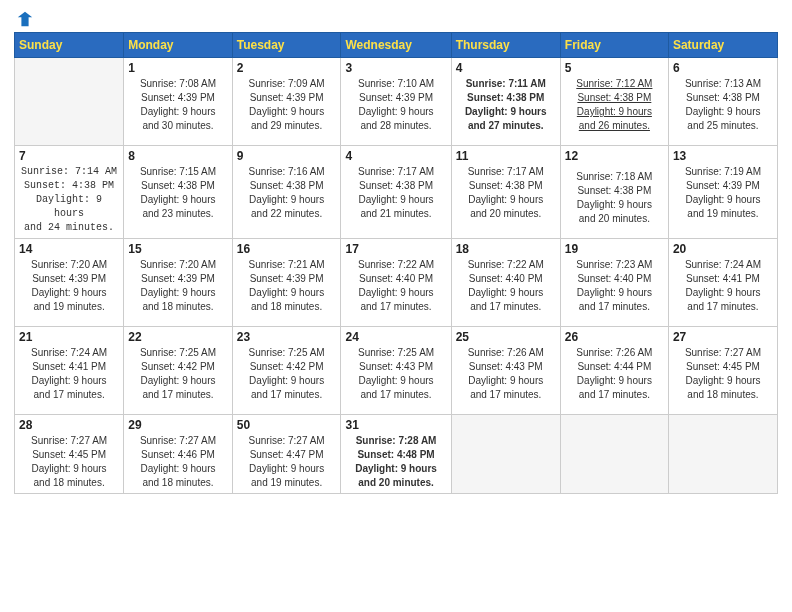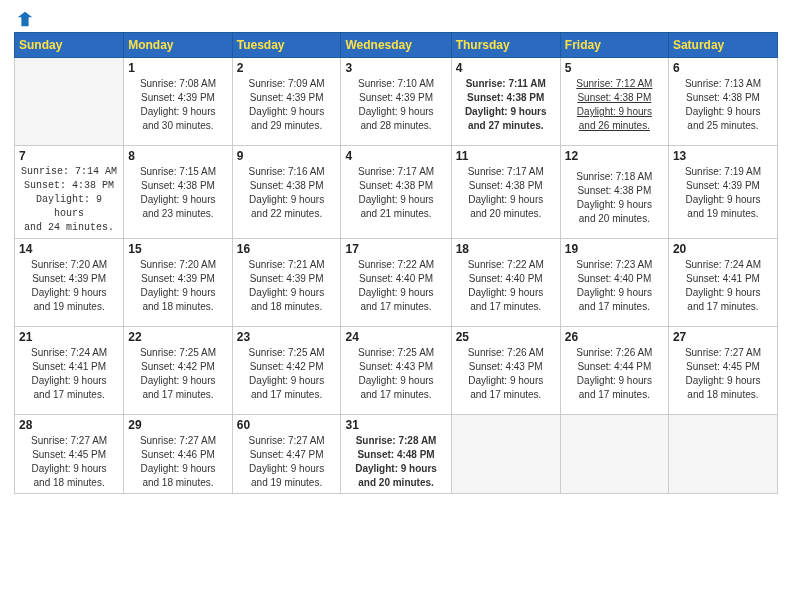--- a/index.html
+++ b/index.html
@@ -336,21 +336,21 @@
 and 18 minutes.</div>
           </td>
           <td>
             <div class="day-number">29</div>
             <div class="day-info" style="white-space: pre-line;">Sunrise: 7:27 AM
 Sunset: 4:46 PM
 Daylight: 9 hours
 and 18 minutes.</div>
           </td>
           <td>
-            <div class="day-number">60</div>
+            <div class="day-number">50</div>
             <div class="day-info" style="white-space: pre-line;">Sunrise: 7:27 AM
 Sunset: 4:47 PM
 Daylight: 9 hours
 and 19 minutes.</div>
           </td>
           <td>
             <div class="day-number">31</div>
             <div class="day-info" style="white-space: pre-line; font-weight: bold;">Sunrise: 7:28 AM
 Sunset: 4:48 PM
 Daylight: 9 hours

